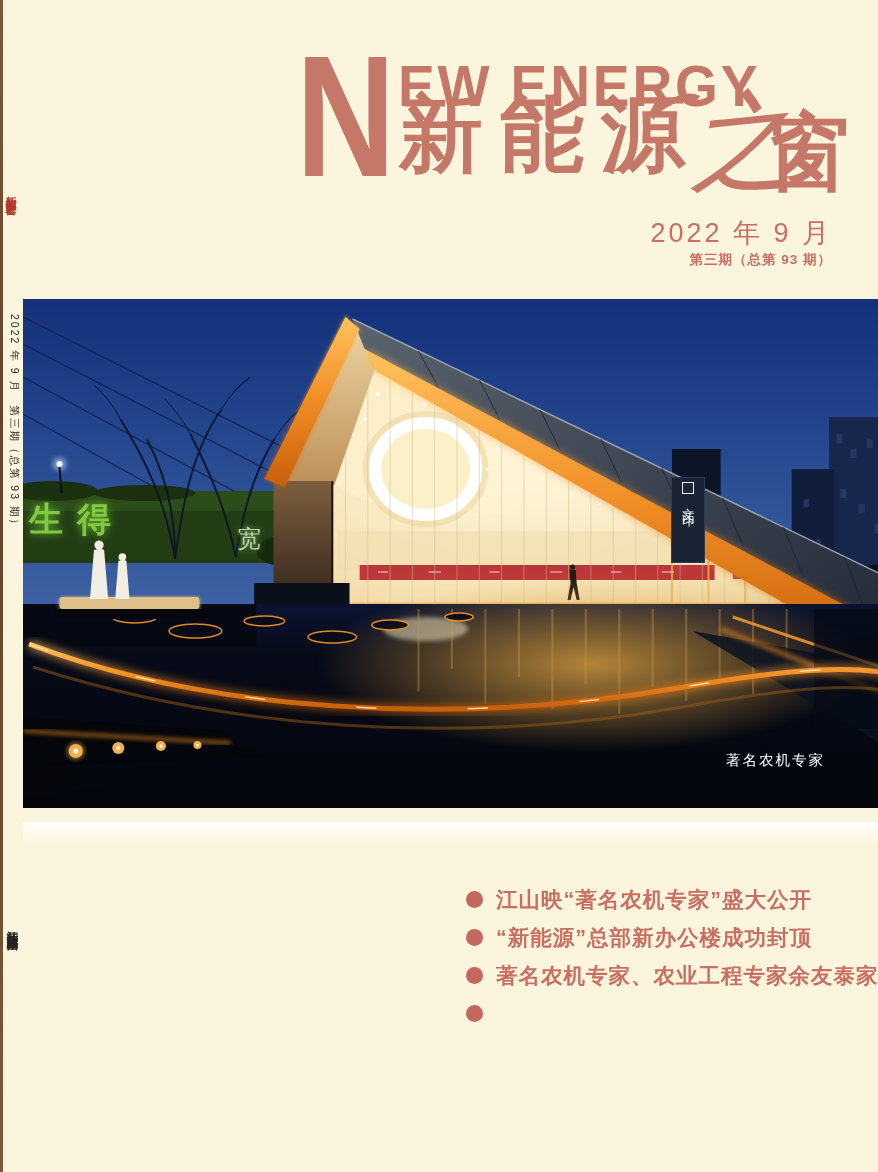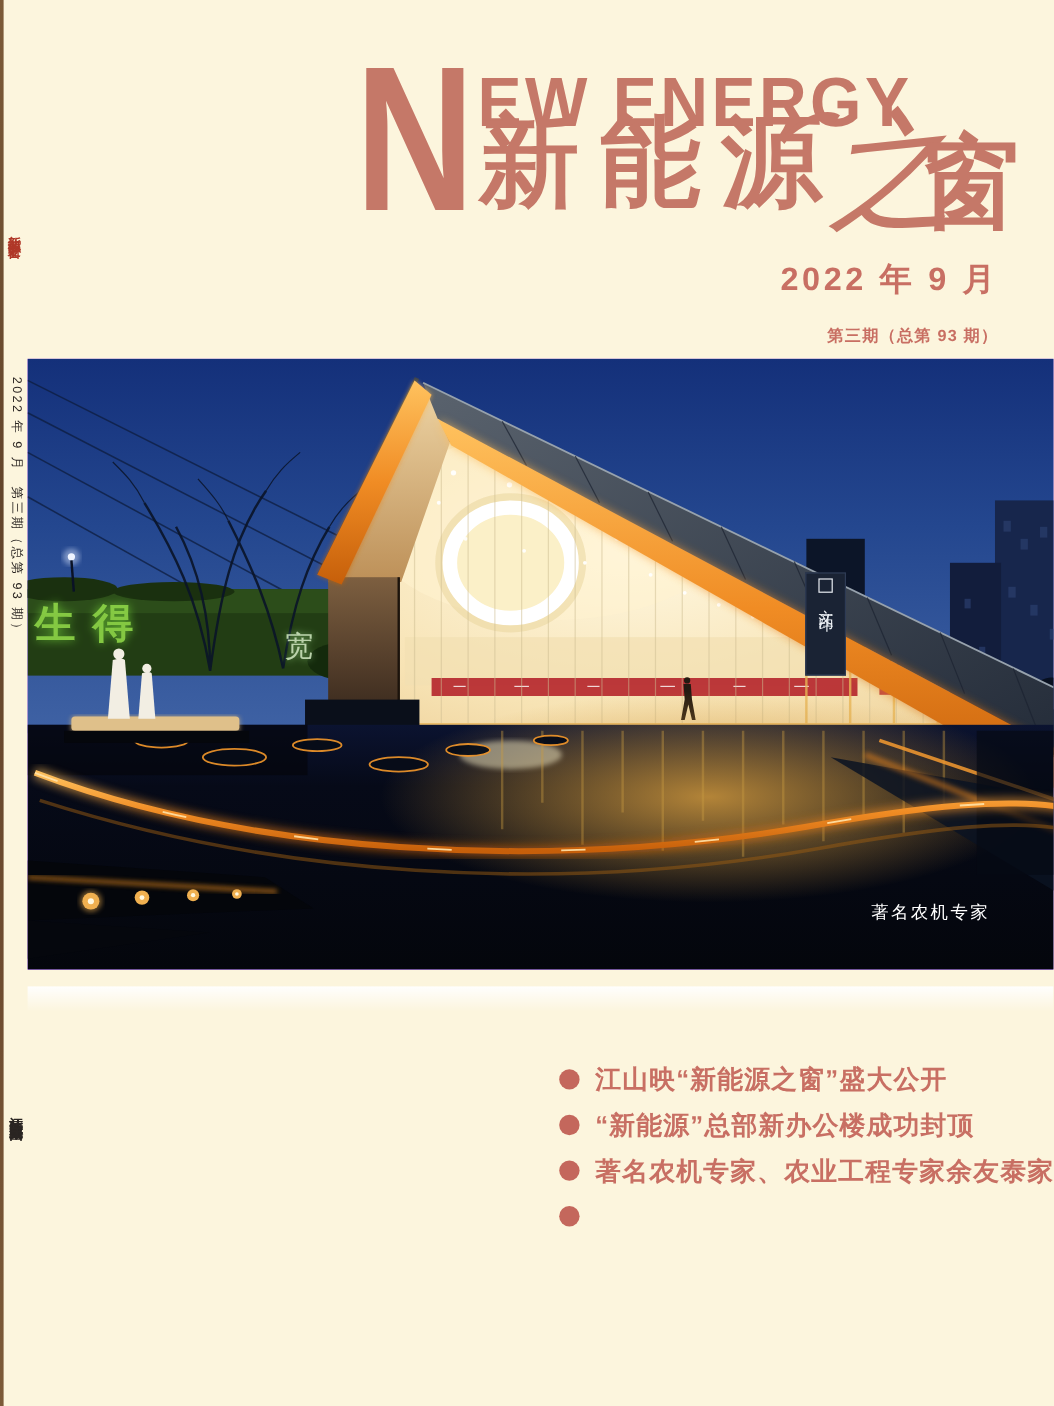--- a/index.html
+++ b/index.html
@@ -28,22 +28,22 @@
     color:var(--accent);transform:scaleX(.8);transform-origin:left top}
   .latin{position:absolute;left:398px;top:52px;font-size:58px;font-weight:bold;color:var(--accent);
     letter-spacing:3px;transform:scaleX(.95);transform-origin:left top;white-space:nowrap}
   .cn-main{position:absolute;left:399px;top:92px;font-size:84px;line-height:1;font-weight:bold;
     color:var(--accent);letter-spacing:17px;white-space:nowrap}
   .zhi{position:absolute;left:686px;top:90px;font-size:106px;line-height:1;color:var(--accent);
     font-family:"DejaVu Serif",serif;font-style:italic;transform:rotate(-6deg)}
   .chuang{position:absolute;left:766px;top:110px;font-size:84px;line-height:1;font-weight:bold;color:var(--accent)}
   .flourish{position:absolute;left:652px;top:88px}
   .date-block{position:absolute;right:46px;top:215px;text-align:right;color:var(--headline)}
-  .date-line{font-size:27px;font-weight:bold;letter-spacing:3px}
-  .issue-line{font-size:13.5px;font-weight:bold;letter-spacing:1px;margin-top:20px}
+  .date-line{font-size:27px;font-weight:normal;letter-spacing:3px}
+  .issue-line{font-size:13.5px;font-weight:bold;letter-spacing:1px;margin-top:0}
 
   
   .cover-photo{position:absolute;left:23px;top:299px;width:867px;height:509px;margin:0;background:#6d28d9}
   .cover-photo svg{position:absolute;left:0;top:0;width:100%;height:100%}
   .photo-under{position:absolute;left:23px;top:822px;width:855px;height:21px;
     background:linear-gradient(180deg,rgba(255,255,255,.95),rgba(255,255,255,0))}
   .wall-glyphs{position:absolute;left:6px;top:198px;font-size:34px;font-weight:bold;color:var(--wall_green);
     letter-spacing:14px;opacity:.9;text-shadow:0 0 8px rgba(120,220,60,.9);white-space:nowrap}
   .wall-glyph2{position:absolute;left:214px;top:224px;font-size:24px;color:#d6eec6;opacity:.85;
     text-shadow:0 0 6px rgba(160,230,140,.8)}
@@ -308,21 +308,21 @@
       <div class="sign-logo"></div>
       <div class="sign-text">文江印</div>
     </div>
     <figcaption class="photo-caption">著名农机专家</figcaption>
   </figure>
   <div class="photo-under"></div>
 
   <ul class="headlines">
     <li>
       <span class="dot"></span>
-      <span>江山映“新能源之窗”盛大公开</span>
+      <span>江山映“著名农机专家”盛大公开</span>
     </li>
     <li>
       <span class="dot"></span>
       <span>“新能源”总部新办公楼成功封顶</span>
     </li>
     <li>
       <span class="dot"></span>
       <span>著名农机专家、农业工程专家余友泰家风</span>
     </li>
     <li>

